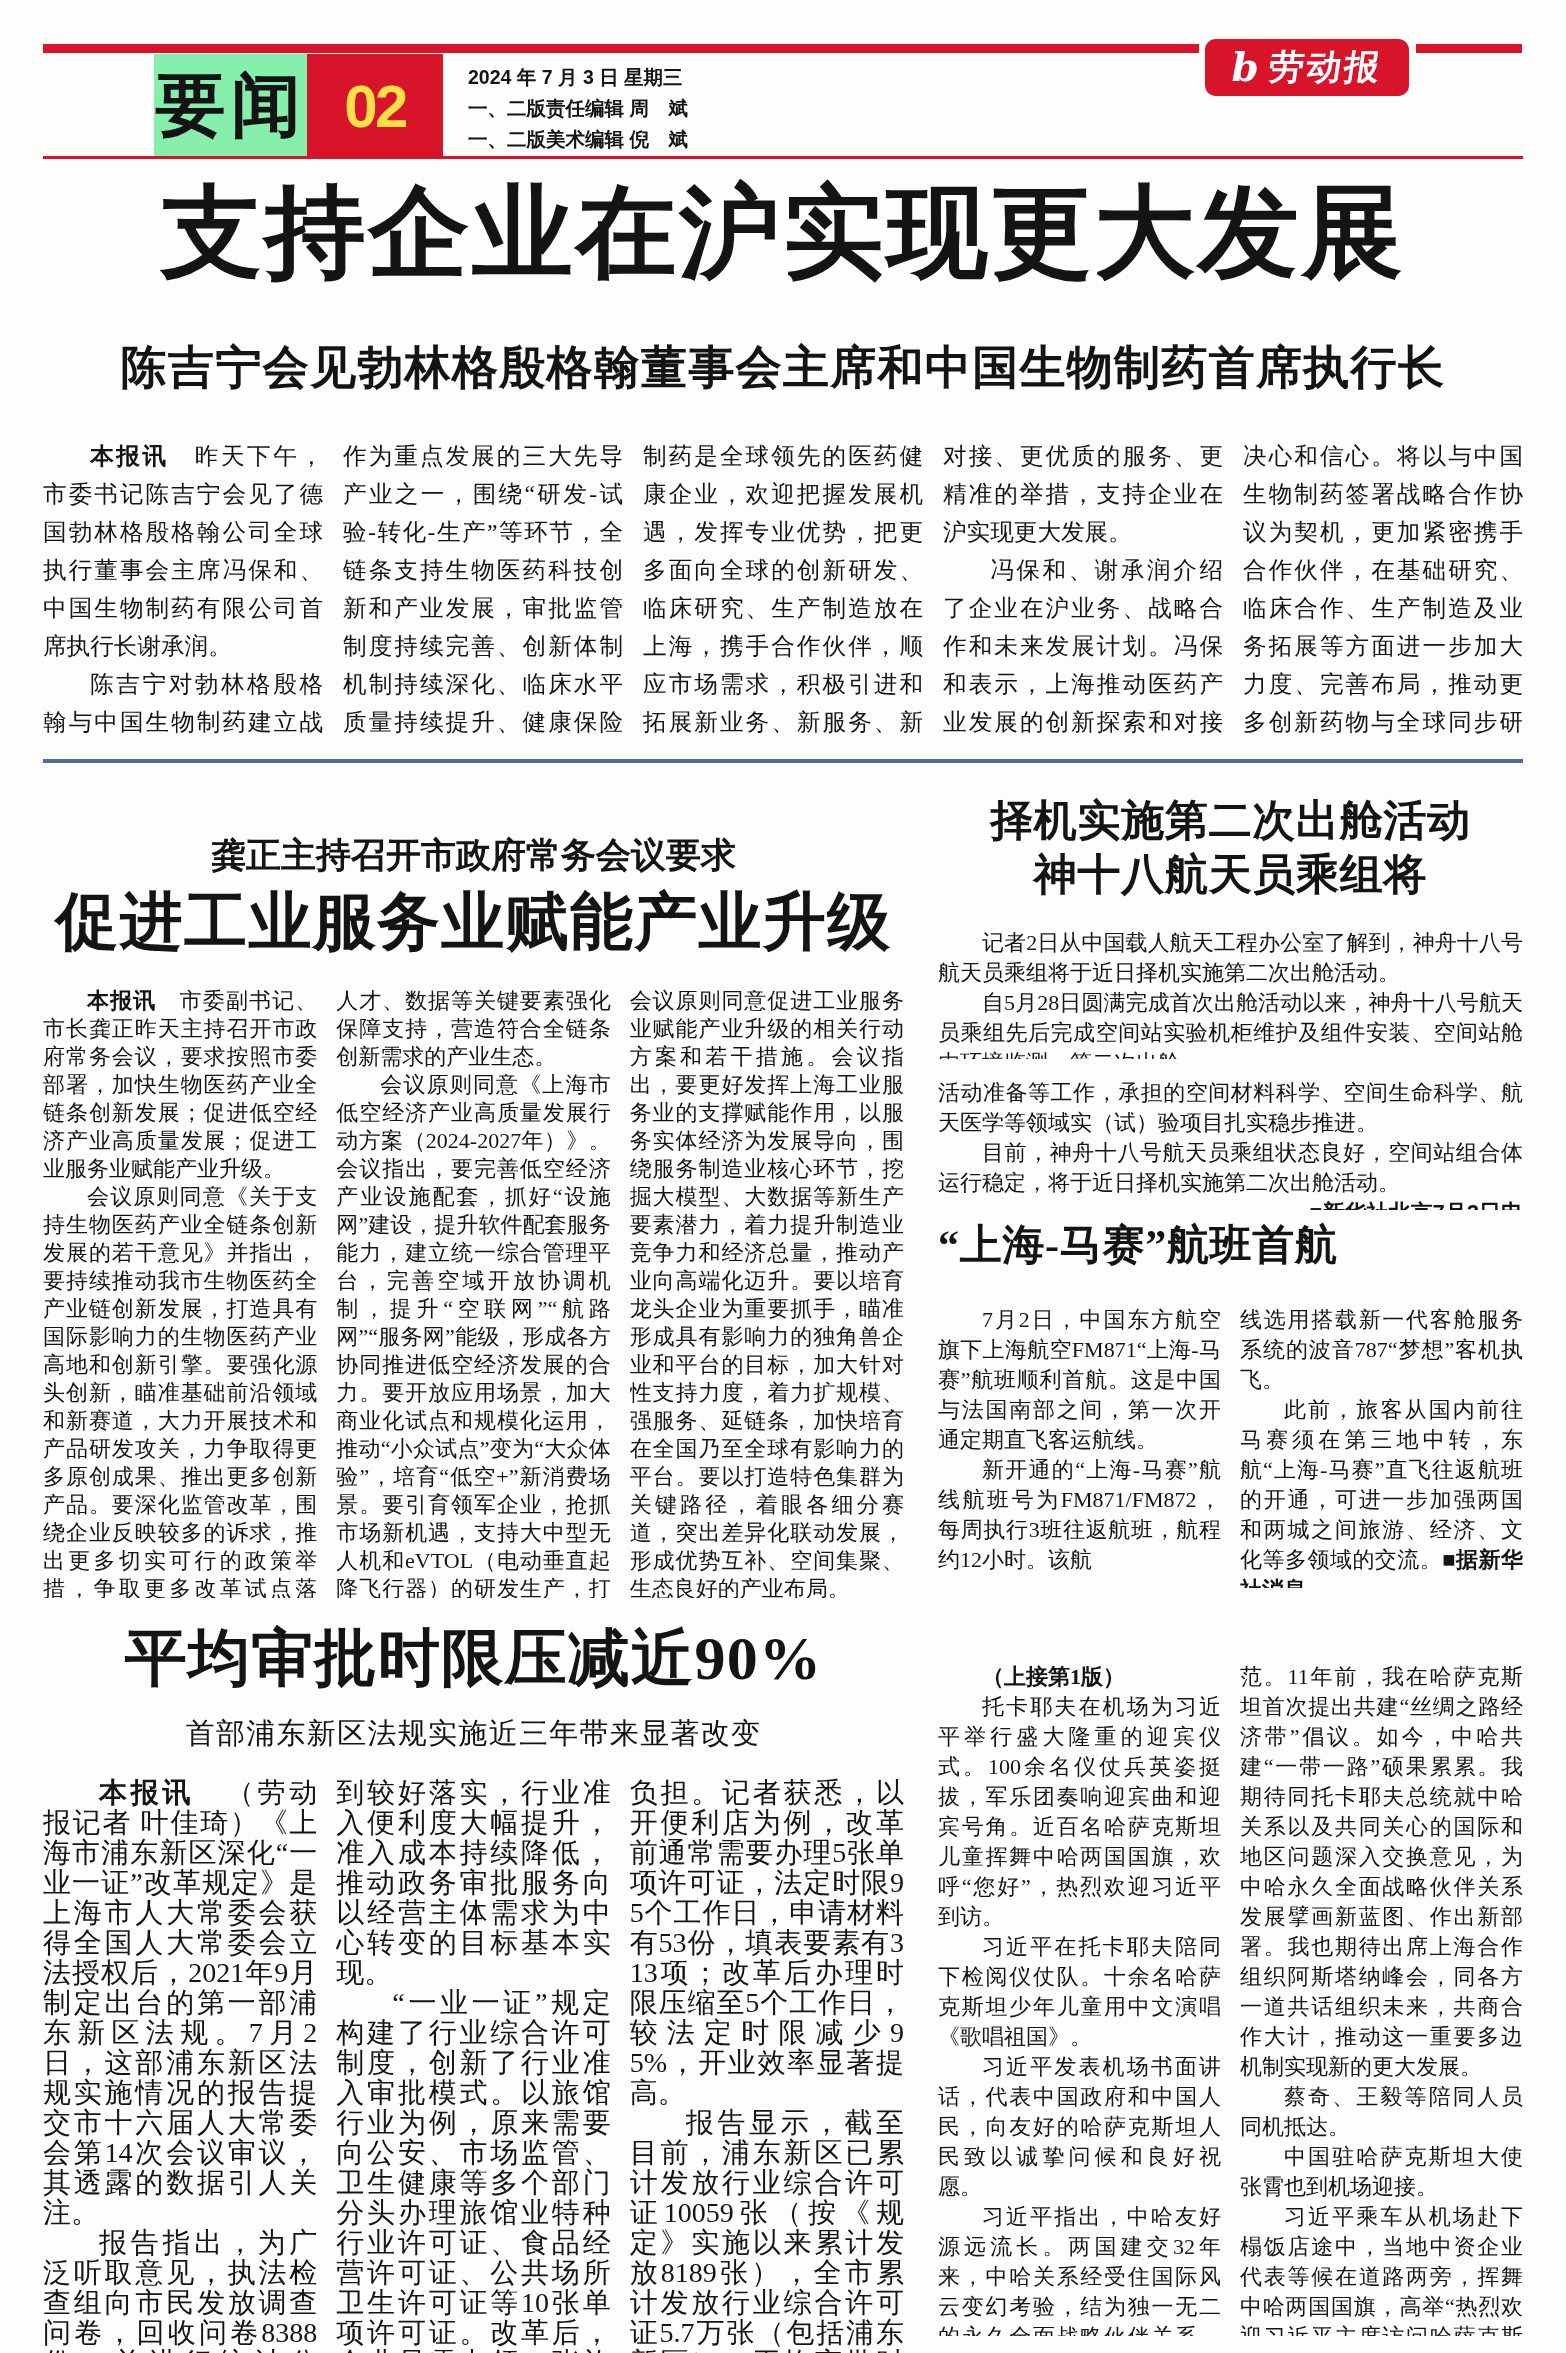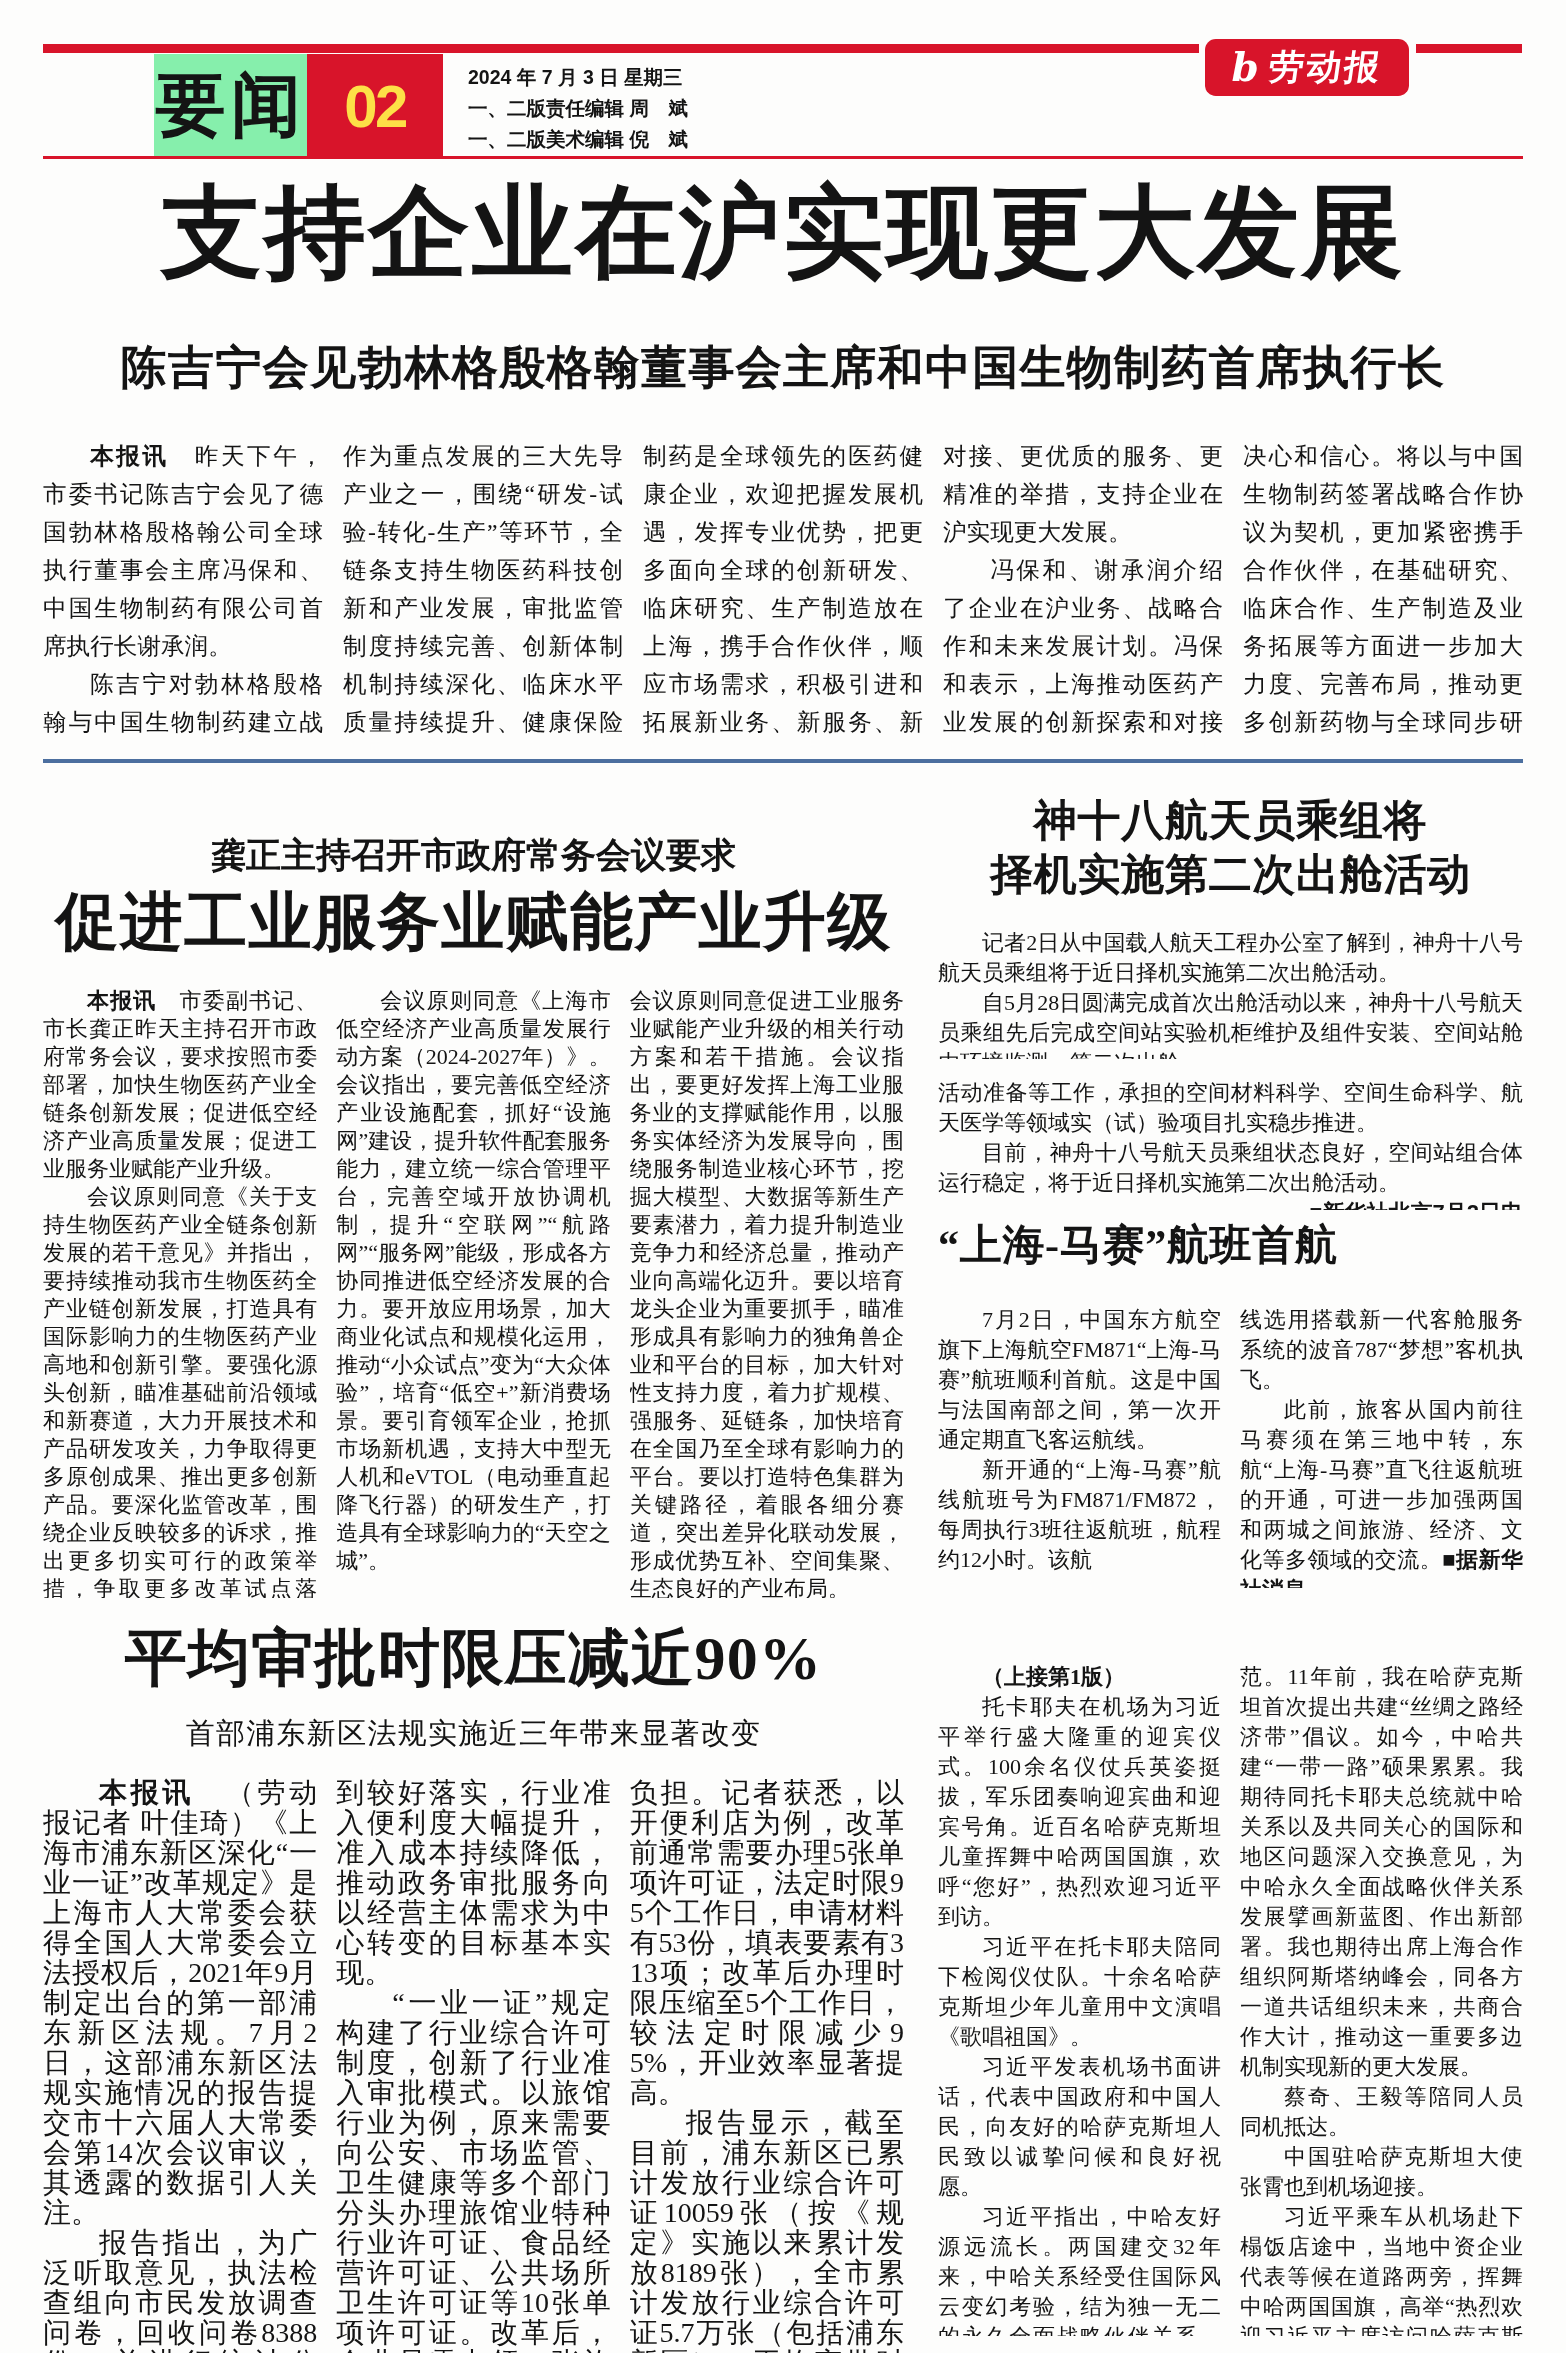--- a/index.html
+++ b/index.html
@@ -120,32 +120,33 @@
 
   <div class="gov">
     <div class="gov-kicker">龚正主持召开市政府常务会议要求</div>
     <div class="gov-headline">促进工业服务业赋能产业升级</div>
     <div class="gov-cols">
       <div class="col">
           <p class="para"><b class="lead">本报讯　</b>市委副书记、市长龚正昨天主持召开市政府常务会议，要求按照市委部署，加快生物医药产业全链条创新发展；促进低空经济产业高质量发展；促进工业服务业赋能产业升级。</p>
           <p class="para">会议原则同意《关于支持生物医药产业全链条创新发展的若干意见》并指出，要持续推动我市生物医药全产业链创新发展，打造具有国际影响力的生物医药产业高地和创新引擎。要强化源头创新，瞄准基础前沿领域和新赛道，大力开展技术和产品研发攻关，力争取得更多原创成果、推出更多创新产品。要深化监管改革，围绕企业反映较多的诉求，推出更多切实可行的政策举措，争取更多改革试点落地。要优化产业生态，聚焦资金、</p>
         </div>
       <div class="col">
+          <p class="para noindent">人才、数据等关键要素强化保障支持，营造符合全链条创新需求的产业生态。</p>
           <p class="para">会议原则同意《上海市低空经济产业高质量发展行动方案（2024-2027年）》。会议指出，要完善低空经济产业设施配套，抓好“设施网”建设，提升软件配套服务能力，建立统一综合管理平台，完善空域开放协调机制，提升“空联网”“航路网”“服务网”能级，形成各方协同推进低空经济发展的合力。要开放应用场景，加大商业化试点和规模化运用，推动“小众试点”变为“大众体验”，培育“低空+”新消费场景。要引育领军企业，抢抓市场新机遇，支持大中型无人机和eVTOL（电动垂直起降飞行器）的研发生产，打造具有全球影响力的“天空之城”。</p>
         </div>
       <div class="col">
           <p class="para noindent">会议原则同意促进工业服务业赋能产业升级的相关行动方案和若干措施。会议指出，要更好发挥上海工业服务业的支撑赋能作用，以服务实体经济为发展导向，围绕服务制造业核心环节，挖掘大模型、大数据等新生产要素潜力，着力提升制造业竞争力和经济总量，推动产业向高端化迈升。要以培育龙头企业为重要抓手，瞄准形成具有影响力的独角兽企业和平台的目标，加大针对性支持力度，着力扩规模、强服务、延链条，加快培育在全国乃至全球有影响力的平台。要以打造特色集群为关键路径，着眼各细分赛道，突出差异化联动发展，形成优势互补、空间集聚、生态良好的产业布局。</p>
         </div>
     </div>
   </div>
 
   <div class="space">
     <div class="space-headline">
+      <div>择机实施第二次出舱活动</div>
       <div>神十八航天员乘组将</div>
-      <div>择机实施第二次出舱活动</div>
     </div>
     <div class="space-cols">
       <div class="col">
           <p class="para">记者2日从中国载人航天工程办公室了解到，神舟十八号航天员乘组将于近日择机实施第二次出舱活动。</p>
           <p class="para">自5月28日圆满完成首次出舱活动以来，神舟十八号航天员乘组先后完成空间站实验机柜维护及组件安装、空间站舱内环境监测、第二次出舱</p>
         </div>
       <div class="col">
           <p class="para noindent">活动准备等工作，承担的空间材料科学、空间生命科学、航天医学等领域实（试）验项目扎实稳步推进。</p>
           <p class="para">目前，神舟十八号航天员乘组状态良好，空间站组合体运行稳定，将于近日择机实施第二次出舱活动。</p>
           <p class="para credit">■新华社北京7月2日电</p>

